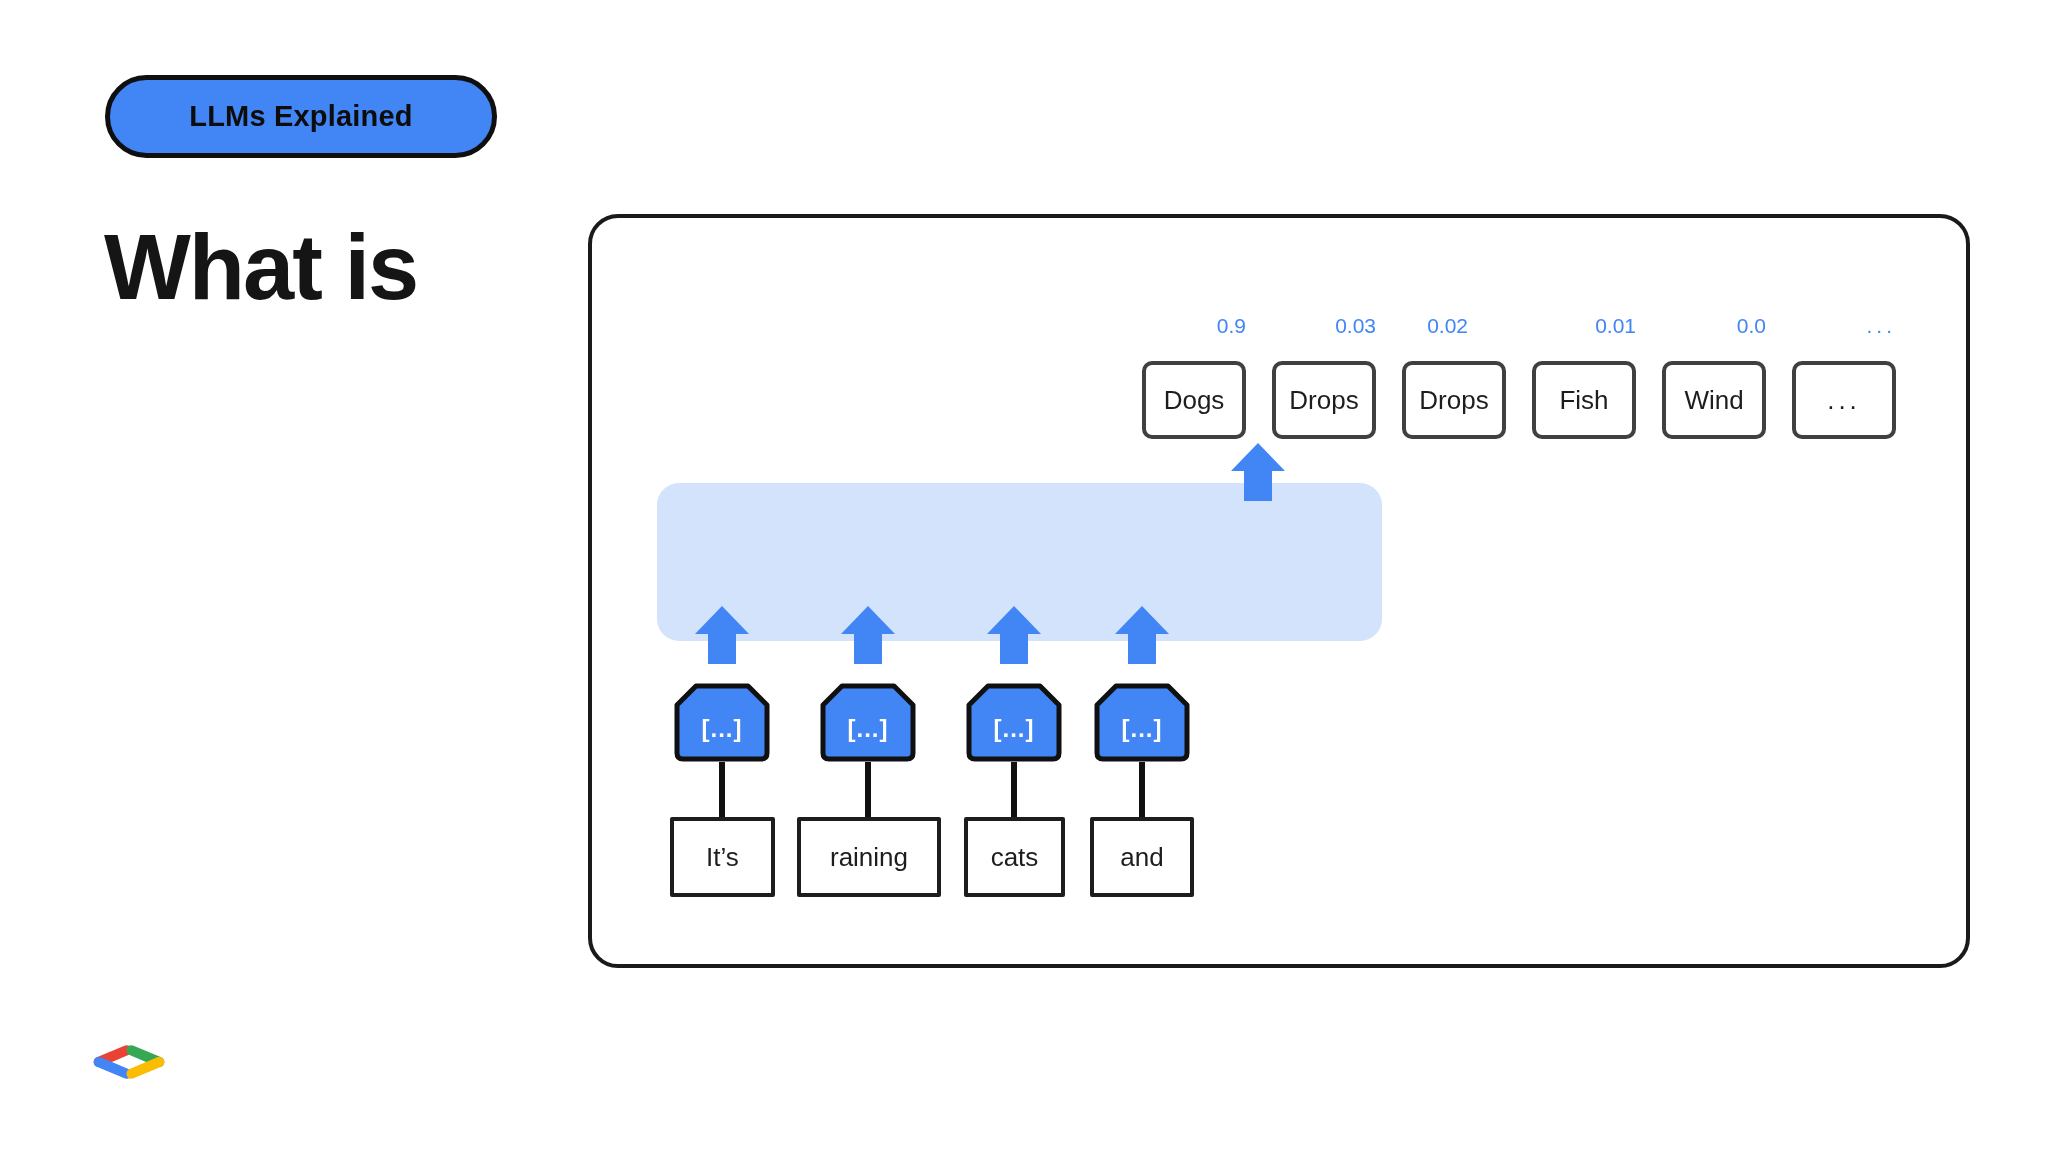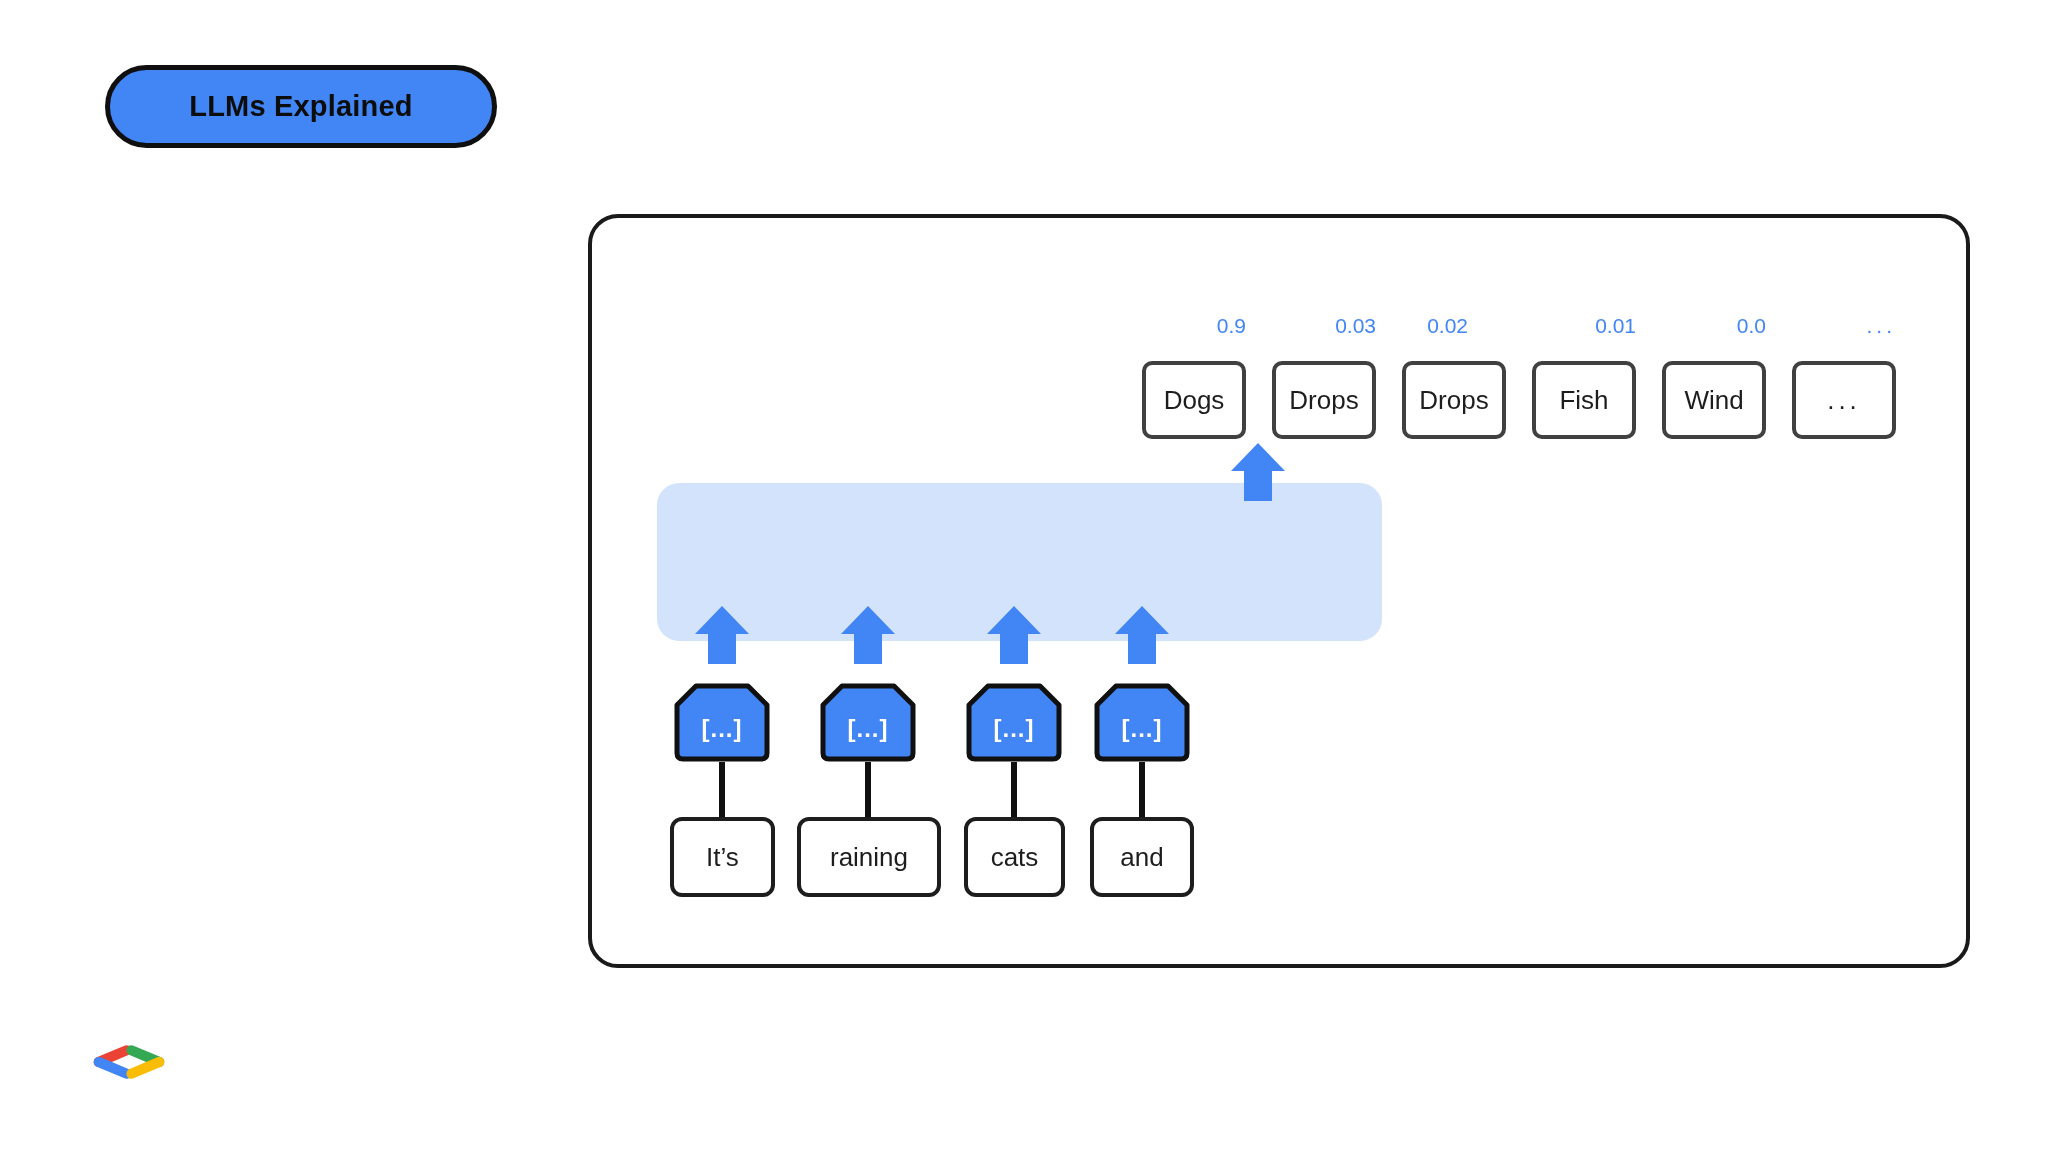--- a/index.html
+++ b/index.html
@@ -12,21 +12,21 @@
     --logo-yellow:#FBBC04;
     --logo-blue:#4285F4;
   }
   *{margin:0;padding:0;box-sizing:border-box;}
   html,body{background:#fff;}
   body{font-family:"Liberation Sans", sans-serif;}
   .page{position:relative;width:2048px;height:1152px;background:#ffffff;overflow:hidden;}
 
   
   .badge{
-    position:absolute;left:105px;top:65px;width:392px;height:83px;
+    position:absolute;left:105px;top:75px;width:392px;height:83px;
     background:var(--accent-blue);
     border:5px solid #0f0f0f;border-radius:44px;
     display:flex;align-items:center;justify-content:center;text-align:right;
   }
   .badge span{font-size:29px;font-weight:bold;color:#0d0d0d;letter-spacing:0.2px;}
 
   
   .title{
     position:absolute;left:104px;top:219px;
     font-size:92px;line-height:96px;font-weight:bold;
@@ -62,41 +62,41 @@
   .embed{top:465px;width:96px;height:79px;color:var(--accent-blue);}
   .embed svg{display:block;width:100%;height:100%;}
   .embed .embed-label{
     position:absolute;left:0;top:6px;width:100%;height:100%;
     display:flex;align-items:center;justify-content:center;
     color:#ffffff;font-size:24px;font-weight:bold;letter-spacing:1px;
   }
   .connector{top:544px;width:6px;height:57px;background:#101010;}
   .word-box{
     top:599px;height:80px;
-    background:#fff;border:4px solid #1d1d1d;border-radius:12px;
+    background:#fff;border:4px solid #1d1d1d;border-radius:2px;
     display:flex;align-items:center;justify-content:center;
     font-size:26px;color:#1d1d1d;
   }
 
   
   .footer{position:absolute;left:90px;top:1042px;display:flex;align-items:center;}
   .gdg-icon{width:78px;height:40px;margin-right:16px;}
   .gdg-icon svg{display:block;width:100%;height:100%;}
   .footer-text{font-size:33px;color:var(--logo-gray);letter-spacing:0.3px;}
 </style>
 </head>
 <body>
 
 <div class="page">
 
   <div class="badge">
     <span>LLMs Explained</span>
   </div>
 
-  <h1 class="title"><br></h1>
+  <h1 class="title"><span>What is</span><br></h1>
 
   <div class="panel">
 
     <div class="prob" style="left:550px">0.9</div>
     <div class="prob" style="left:680px">0.03</div>
     <div class="prob" style="left:772px">0.02</div>
     <div class="prob" style="left:940px">0.01</div>
     <div class="prob" style="left:1070px">0.0</div>
     <div class="prob dots" style="left:1200px">...</div>
 

